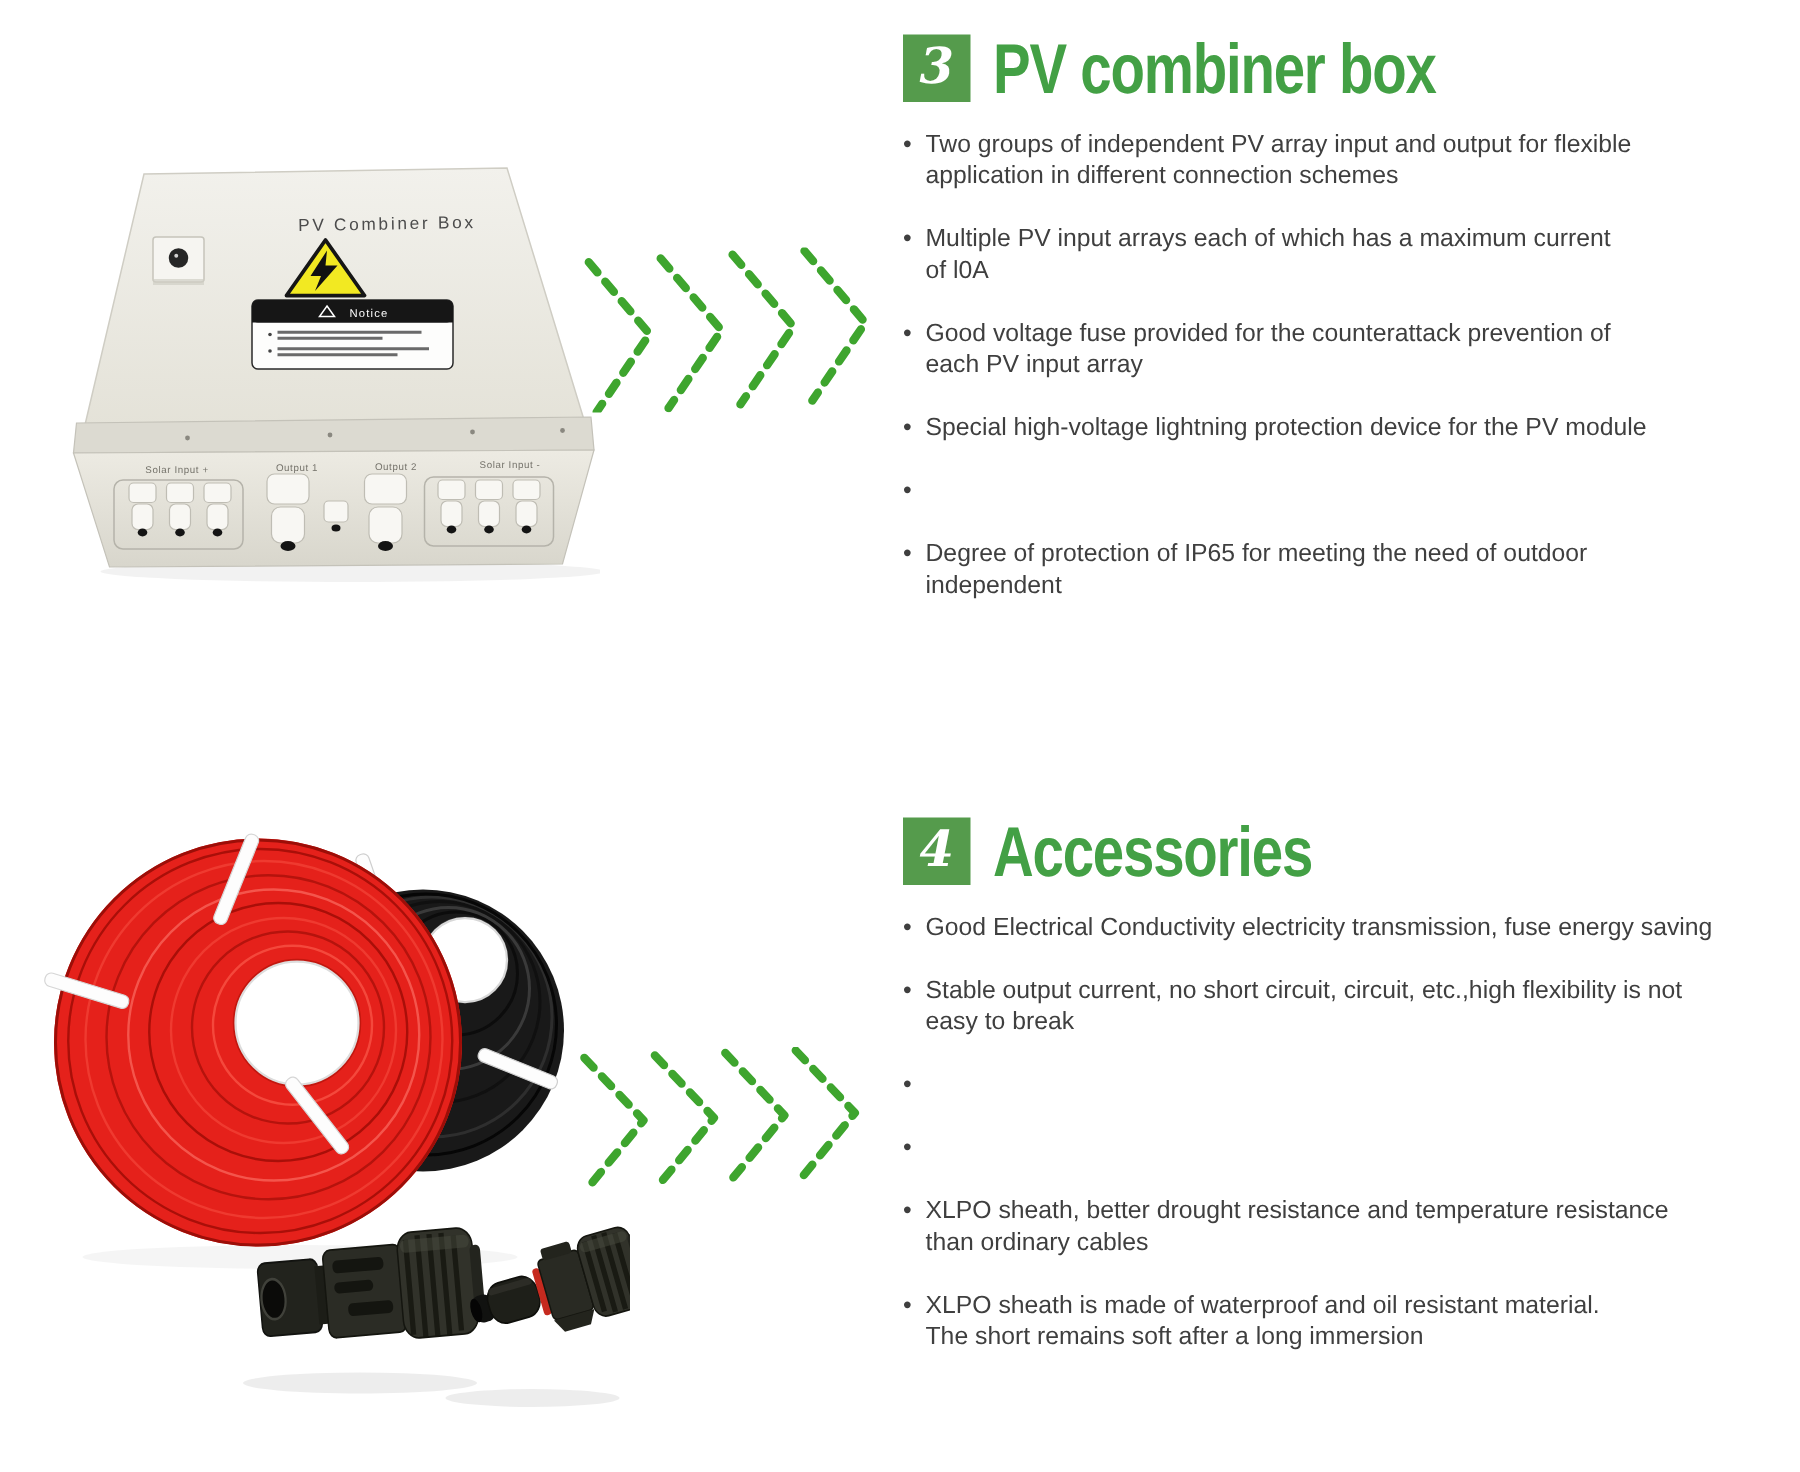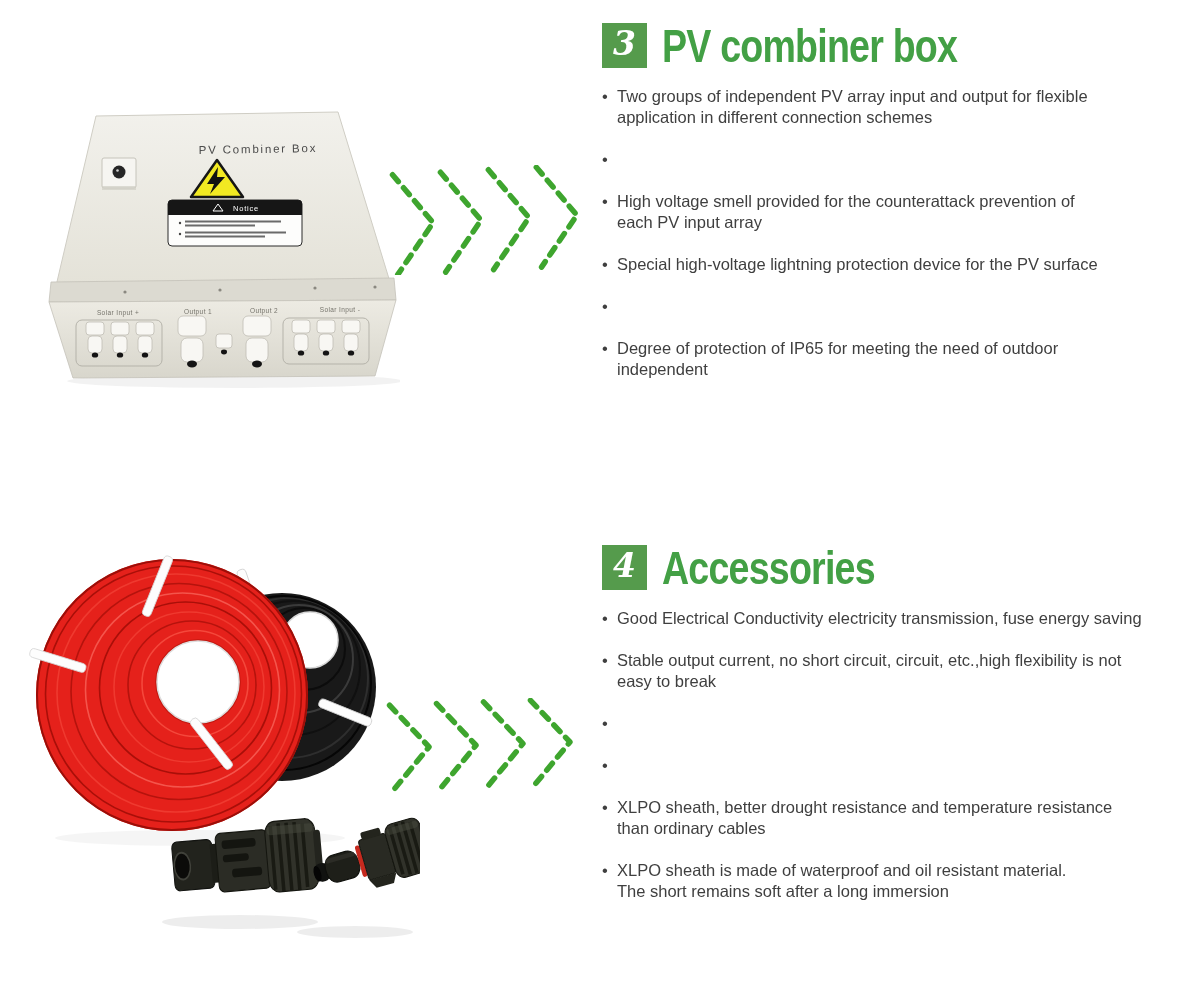--- a/index.html
+++ b/index.html
@@ -156,29 +156,31 @@
       <h2 class="sec-title">PV combiner box</h2>
     </div>
     <ul class="features">
       <li>
           <span class="bullet">•</span>
           <span class="btext">Two groups of independent PV array input and output for flexible
 application in different connection schemes</span>
         </li>
       <li>
           <span class="bullet">•</span>
-        </li>
-      <li>
-          <span class="bullet">•</span>
-          <span class="btext">High voltage smell provided for the counterattack prevention of
+          <span class="btext">Multiple PV input arrays each of which has a maximum current
+of l0A</span>
+        </li>
+      <li>
+          <span class="bullet">•</span>
+          <span class="btext">Good voltage fuse provided for the counterattack prevention of
 each PV input array</span>
         </li>
       <li>
           <span class="bullet">•</span>
-          <span class="btext">Special high-voltage lightning protection device for the PV surface</span>
+          <span class="btext">Special high-voltage lightning protection device for the PV module</span>
         </li>
       <li>
           <span class="bullet">•</span>
         </li>
       <li>
           <span class="bullet">•</span>
           <span class="btext">Degree of protection of IP65 for meeting the need of outdoor
 independent</span>
         </li>
     </ul>

